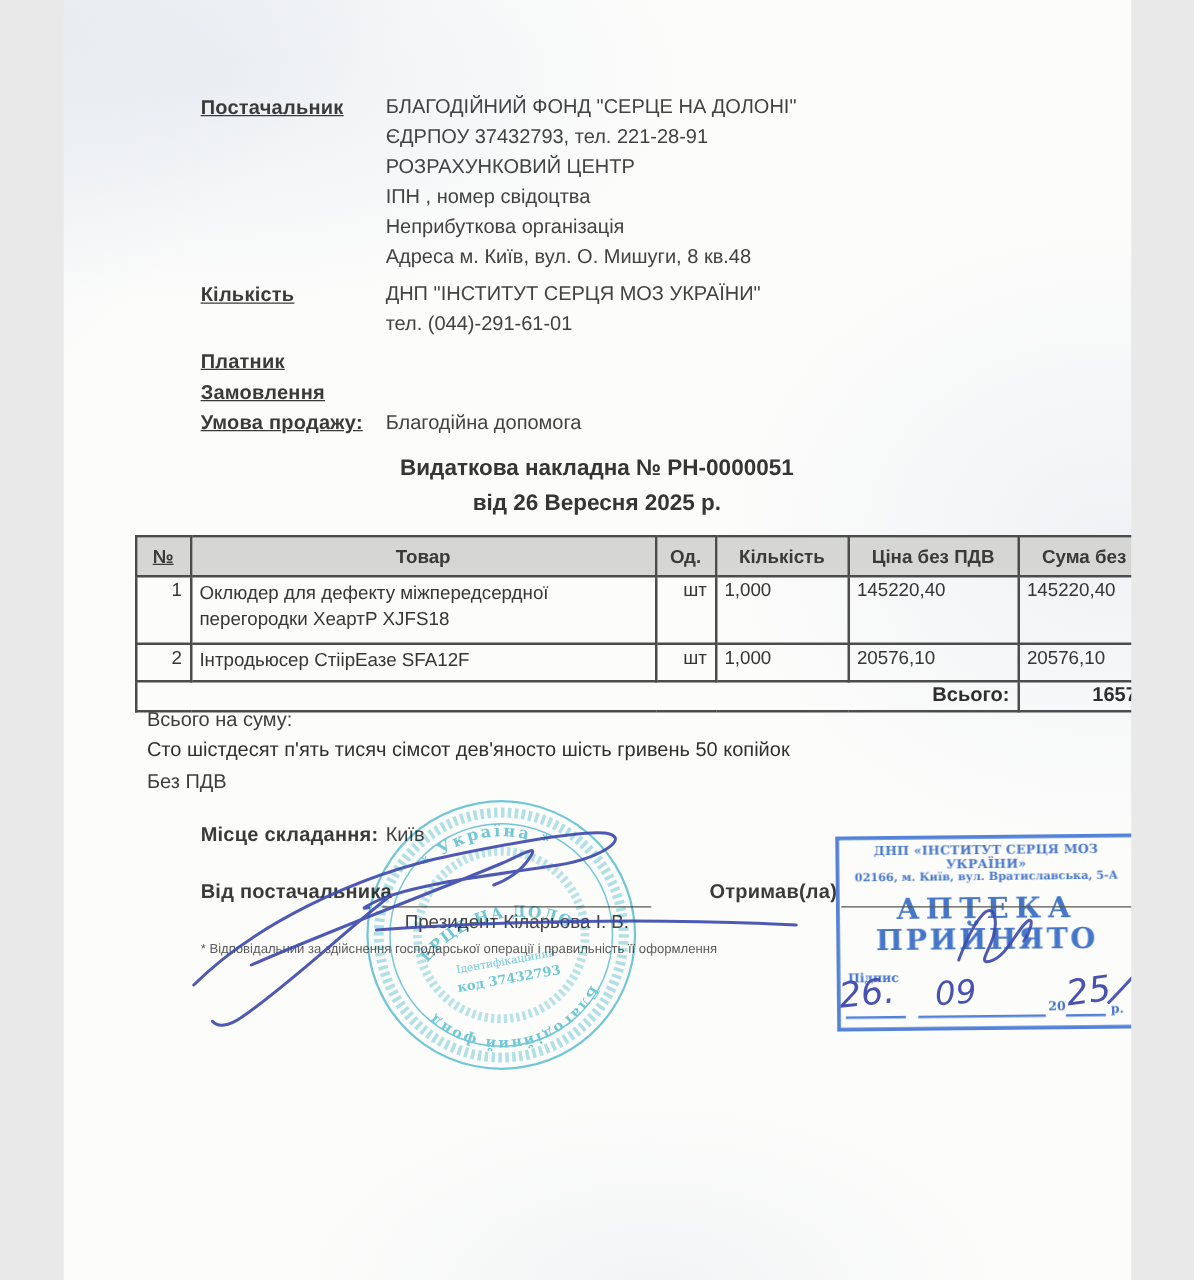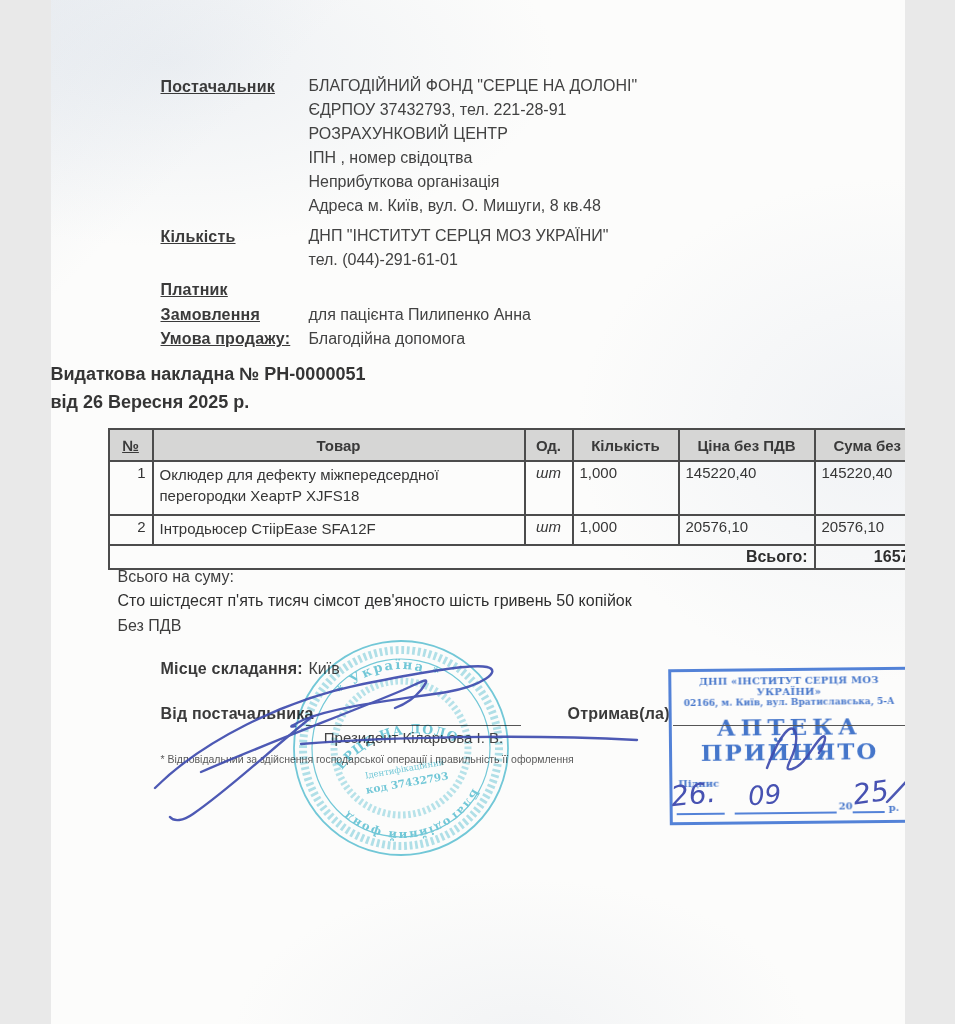--- a/index.html
+++ b/index.html
@@ -11,30 +11,30 @@
       radial-gradient(620px 300px at 14% 6%, rgba(203,213,226,.30), rgba(203,213,226,0) 62%),
       radial-gradient(520px 420px at 98% 42%, rgba(206,214,228,.26), rgba(206,214,228,0) 60%),
       radial-gradient(480px 260px at 55% 101%, rgba(208,214,224,.22), rgba(208,214,224,0) 60%),
       #fcfcfb;
   }
   .lbl{position:absolute;left:110px;font-size:16px;font-weight:bold;color:#3a3a3a;
        text-decoration:underline;letter-spacing:.2px;}
   .val{position:absolute;left:258px;font-size:16px;color:#424242;}
   .lines div{line-height:24px;}
   .plain{font-weight:bold;text-decoration:none;}
-  .title{position:absolute;left:0;right:0;text-align:left;font-size:18px;font-weight:bold;
+  .title{position:absolute;left:0;right:0;text-align:center;font-size:18px;font-weight:bold;
          color:#353535;line-height:28px;}
   
   table.inv{position:absolute;left:57px;top:428px;width:848px;border-collapse:collapse;
             table-layout:fixed;font-size:15px;color:#363636;}
   table.inv th,table.inv td{border:2px solid #4c4c4c;padding:2px 6px;overflow:hidden;}
   table.inv th{background:#d6d6d5;font-weight:bold;height:26px;color:#3a3a3a;}
   td.c-num{text-align:right;vertical-align:top;}
   td.c-prod{text-align:left;vertical-align:top;line-height:21px;}
-  td.c-unit{text-align:center;vertical-align:top;font-style:italic;}
+  td.c-unit{text-align:right;vertical-align:top;}
   td.c-qty,td.c-price,td.c-sum{text-align:left;vertical-align:top;}
   tr.r1 td{height:48px;}
   tr.r2 td{height:24px;}
   td.total-label{border:none;background:transparent;text-align:right;font-weight:bold;
                  font-size:16px;padding-right:10px;color:#2e2e2e;margin-top:28px;}
   td.total-value{border:3px solid #3f3f3f;text-align:right;font-weight:bold;font-size:16px;color:#2e2e2e;}
   .sum-block{position:absolute;left:67px;font-size:16px;color:#3d3d3d;}
   .sum-words{font-weight:normal;color:#2f2f2f;font-size:16px;}
   .sign-line{position:absolute;border-bottom:1.6px solid #555;height:1px;}
   .signer{position:absolute;font-size:15px;color:#444;text-align:center;}
@@ -74,21 +74,20 @@
 
   <div class="lbl" style="top:228px">Кількість</div>
   <div class="val lines" style="top:224px">
     <div>ДНП "ІНСТИТУТ СЕРЦЯ МОЗ УКРАЇНИ"</div>
     <div>тел. (044)-291-61-01</div>
   </div>
 
   <div class="lbl" style="top:281px">Платник</div>
 
   <div class="lbl" style="top:306px">Замовлення</div>
-  <div class="val" style="top:306px">для пацієнта Пилипенко Анна</div>
 
   <div class="lbl" style="top:330px">Умова продажу:</div>
   <div class="val" style="top:330px">Благодійна допомога</div>
 
   <div class="title" style="top:360px">
     <div>Видаткова накладна № РН-0000051</div>
     <div>від 26 Вересня 2025 р.</div>
   </div>
 
   <table class="inv">

